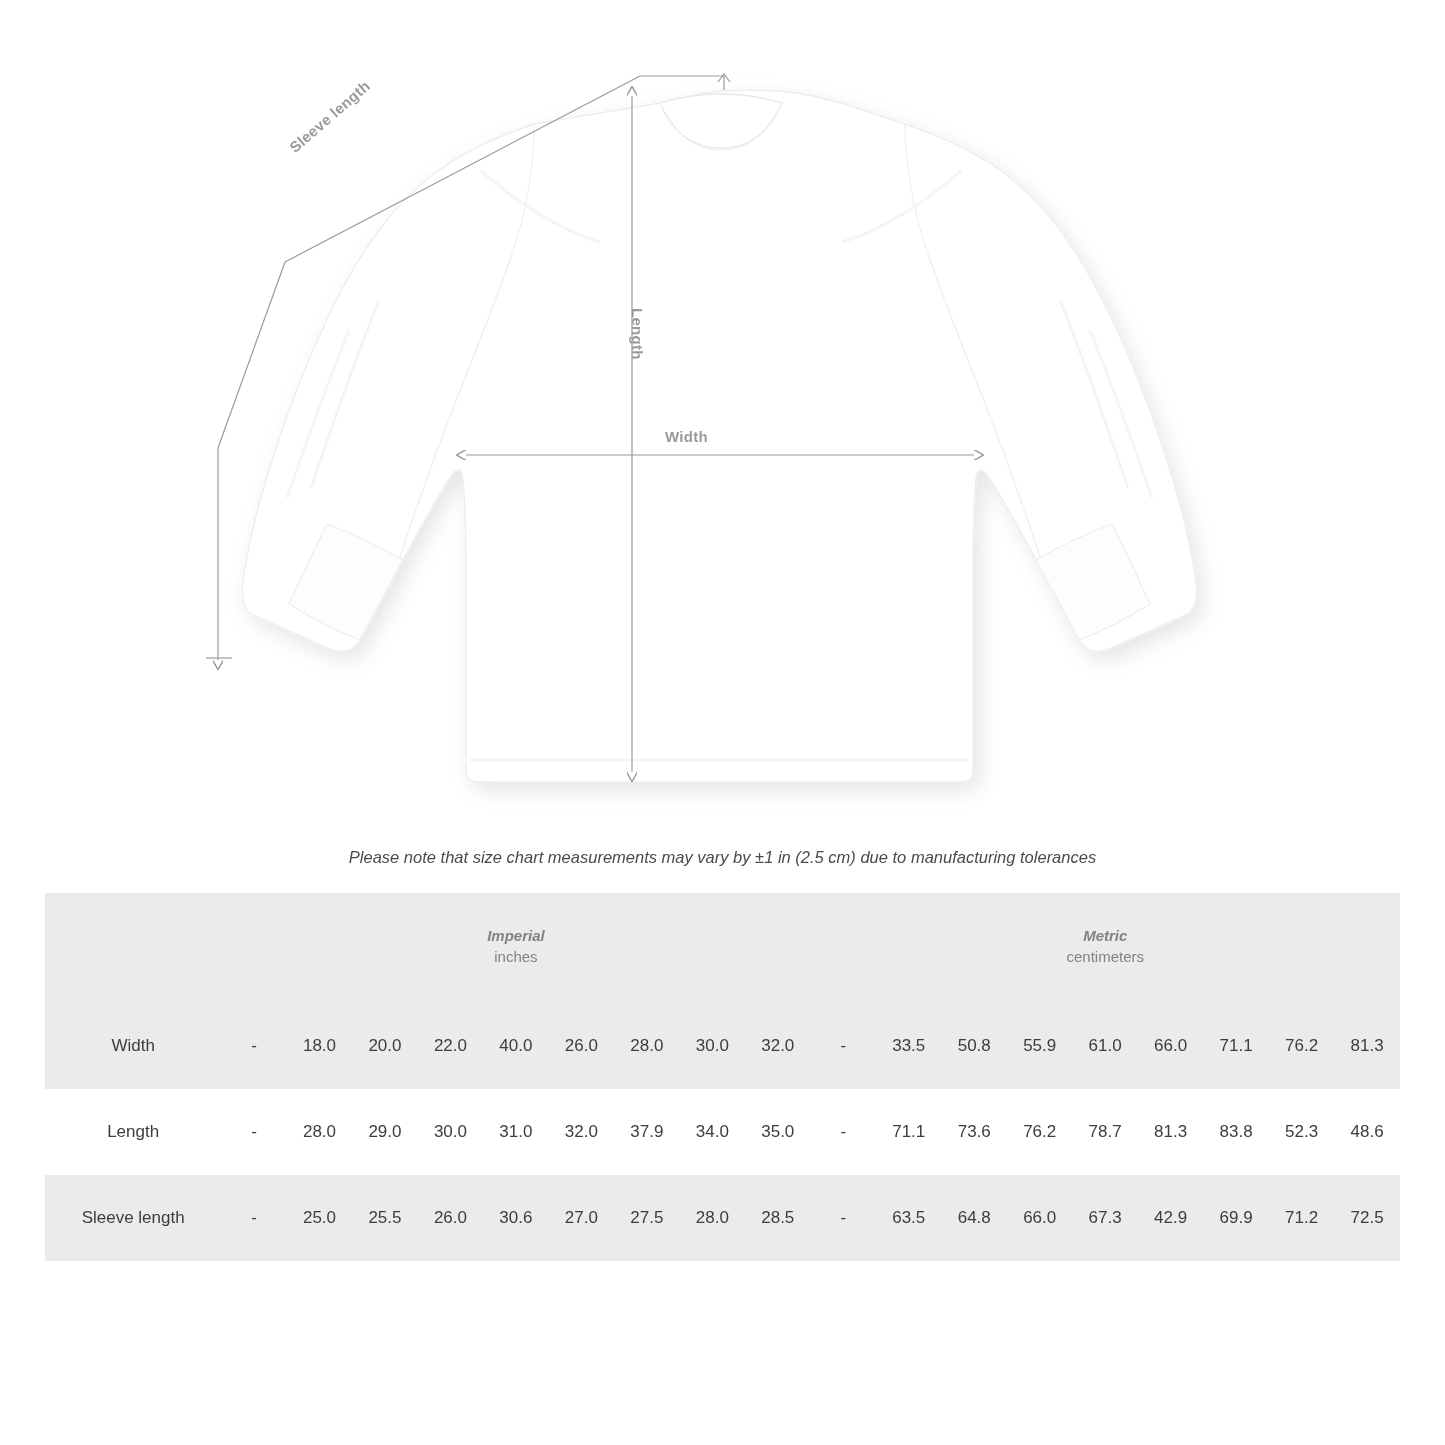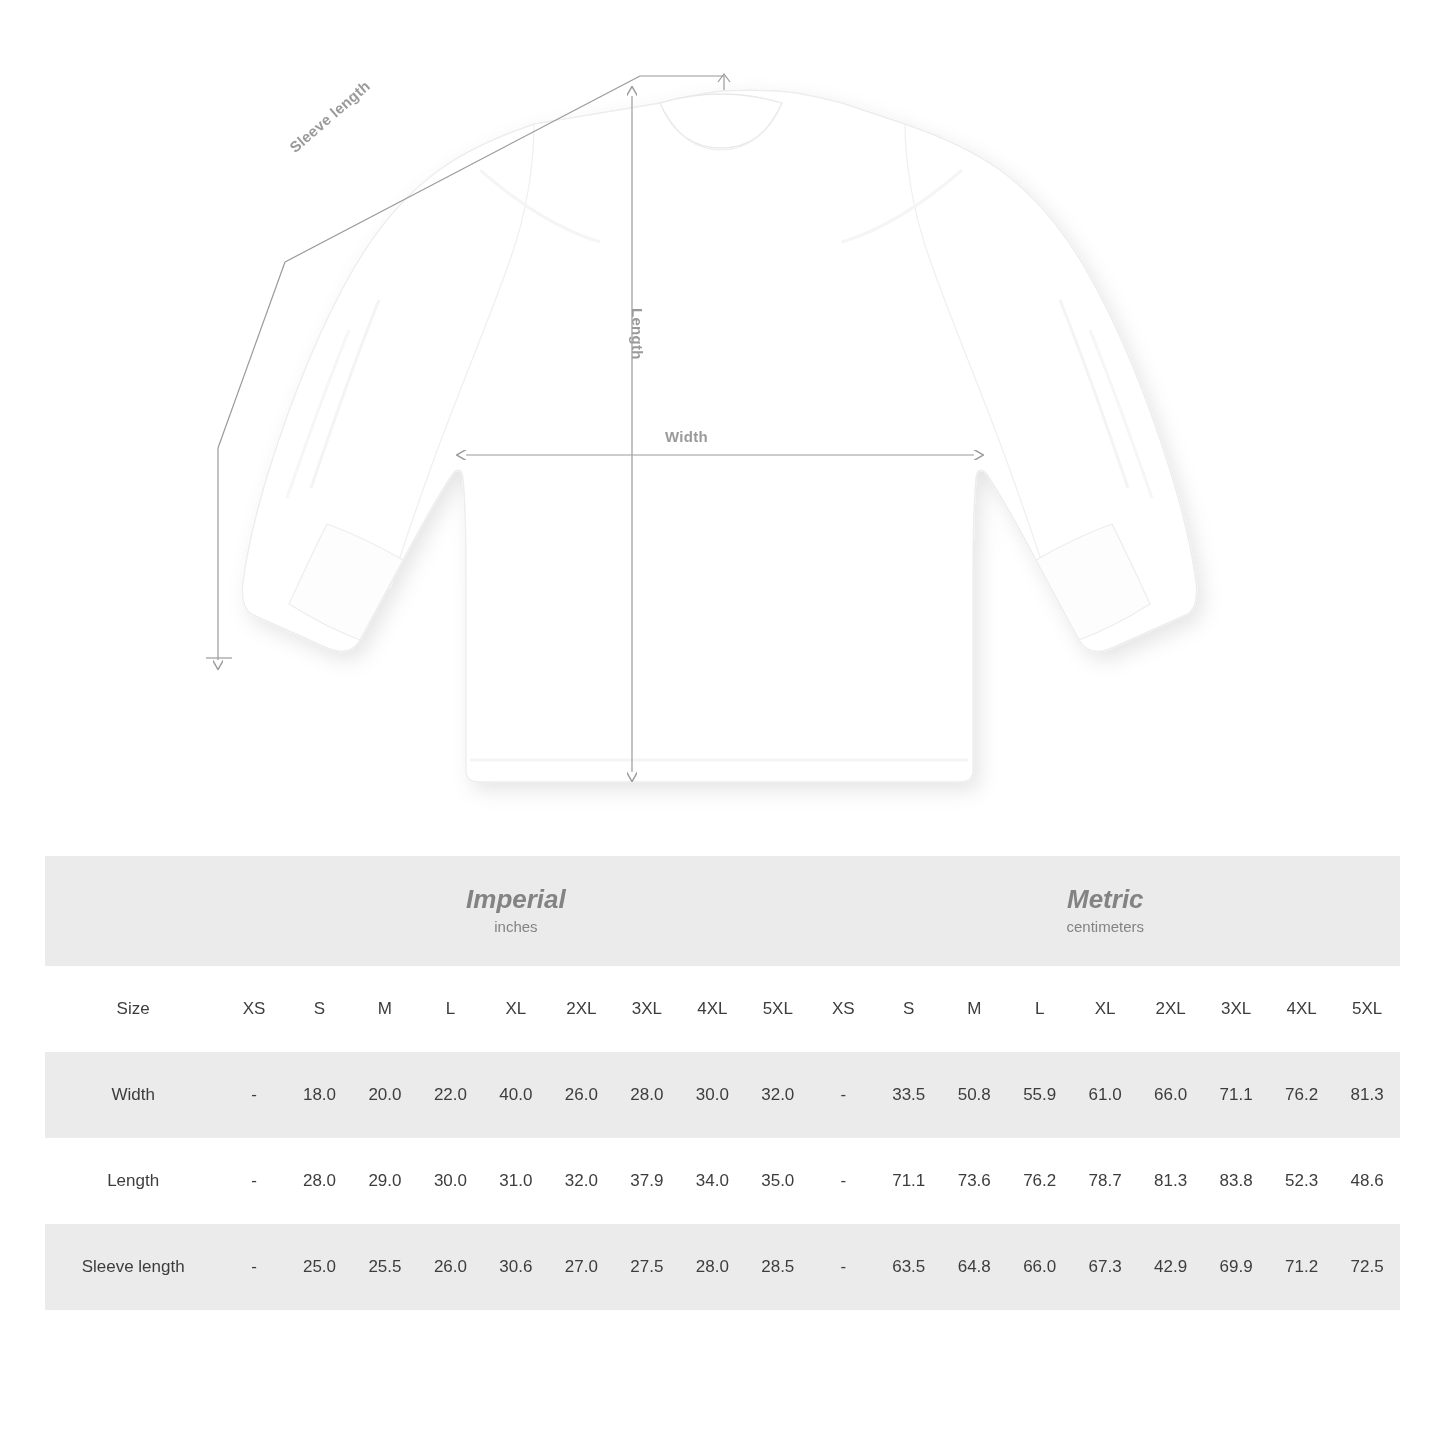--- a/index.html
+++ b/index.html
@@ -81,21 +81,21 @@
   table.sizes td, table.sizes th {
     text-align: center;
     vertical-align: middle;
     font-weight: normal;
   }
   .unit-head-row td {
     height: 108px;
     background: #ebebeb;
   }
   .unit-title {
-    font-size: 26px;
+    font-size: 15px;
     font-style: italic;
     font-weight: bold;
     color: #838383;
     line-height: 1.25;
   }
   .unit-sub {
     font-size: 15px;
     color: #838383;
     line-height: 1.6;
   }
@@ -219,20 +219,21 @@
       <path d="M 466,455 L 974,455" fill="none" stroke="#9a9a9a" stroke-width="1.2" marker-start="url(#arrL)" marker-end="url(#arrR)"></path>
     </g>
   </svg>
 
   <div class="dim-label" id="label-sleeve">Sleeve length</div>
   <div class="dim-label" id="label-length">Length</div>
   <div class="dim-label" id="label-width">Width</div>
 </div>
 
 <div class="title-block">
+  <p class="chart-note">Please note that size chart measurements may vary by ±1 in (2.5 cm) due to manufacturing tolerances</p>
 </div>
 
 <div class="table-wrap">
   <table class="sizes">
     <colgroup>
       <col class="col-label">
       <col class="col-cell">
         <col class="col-cell">
         <col class="col-cell">
         <col class="col-cell">
@@ -257,41 +258,20 @@
         <td colspan="9">
           <div class="unit-title">Imperial</div>
           <div class="unit-sub">inches</div>
         </td>
         <td colspan="9">
           <div class="unit-title">Metric</div>
           <div class="unit-sub">centimeters</div>
         </td>
       </tr>
 
-      <tr class="size-head-row">
-        <td class="rowlabel">Size</td>
-        <td>XS</td>
-        <td>S</td>
-        <td>M</td>
-        <td>L</td>
-        <td>XL</td>
-        <td>2XL</td>
-        <td>3XL</td>
-        <td>4XL</td>
-        <td>5XL</td>
-        <td>XS</td>
-        <td>S</td>
-        <td>M</td>
-        <td>L</td>
-        <td>XL</td>
-        <td>2XL</td>
-        <td>3XL</td>
-        <td>4XL</td>
-        <td>5XL</td>
-      </tr>
 
       <tr class="data-row shade">
         <td class="rowlabel">Width</td>
         <td>-</td>
         <td>18.0</td>
         <td>20.0</td>
         <td>22.0</td>
         <td>40.0</td>
         <td>26.0</td>
         <td>28.0</td>

